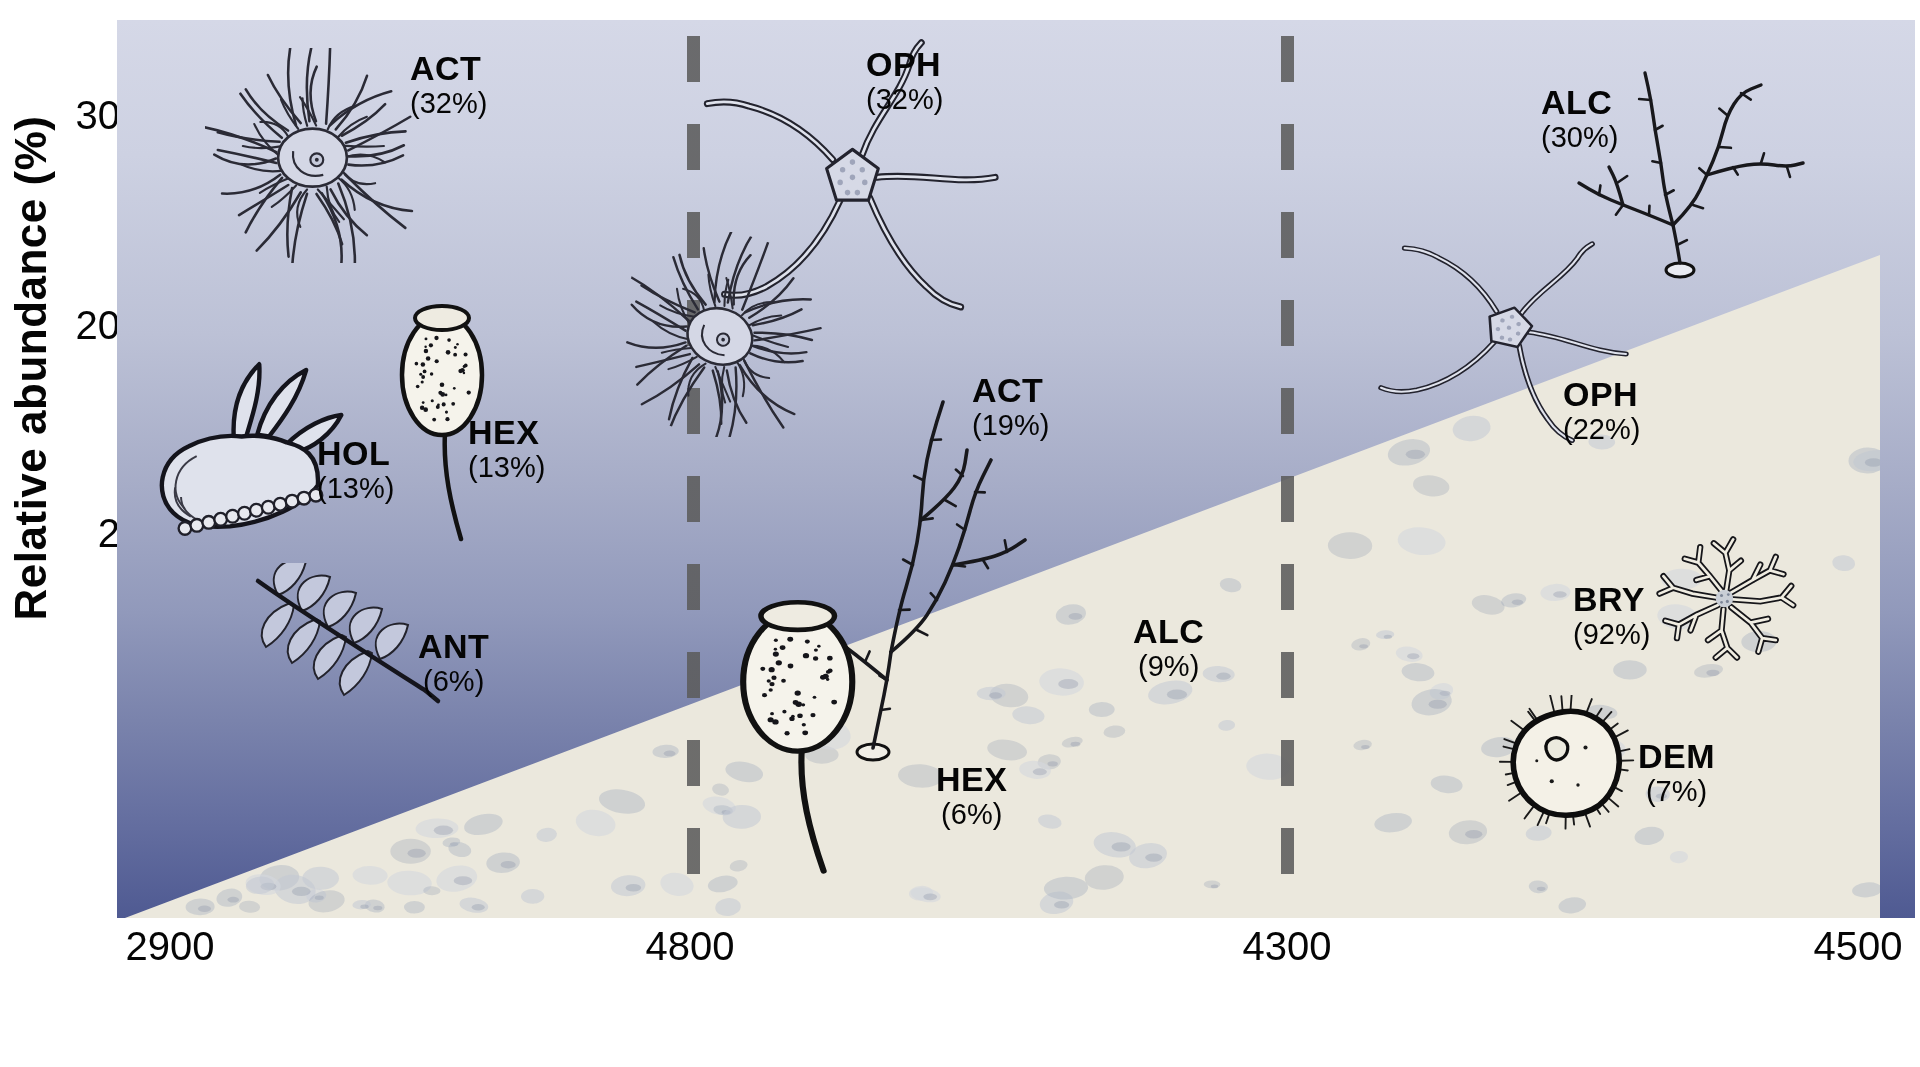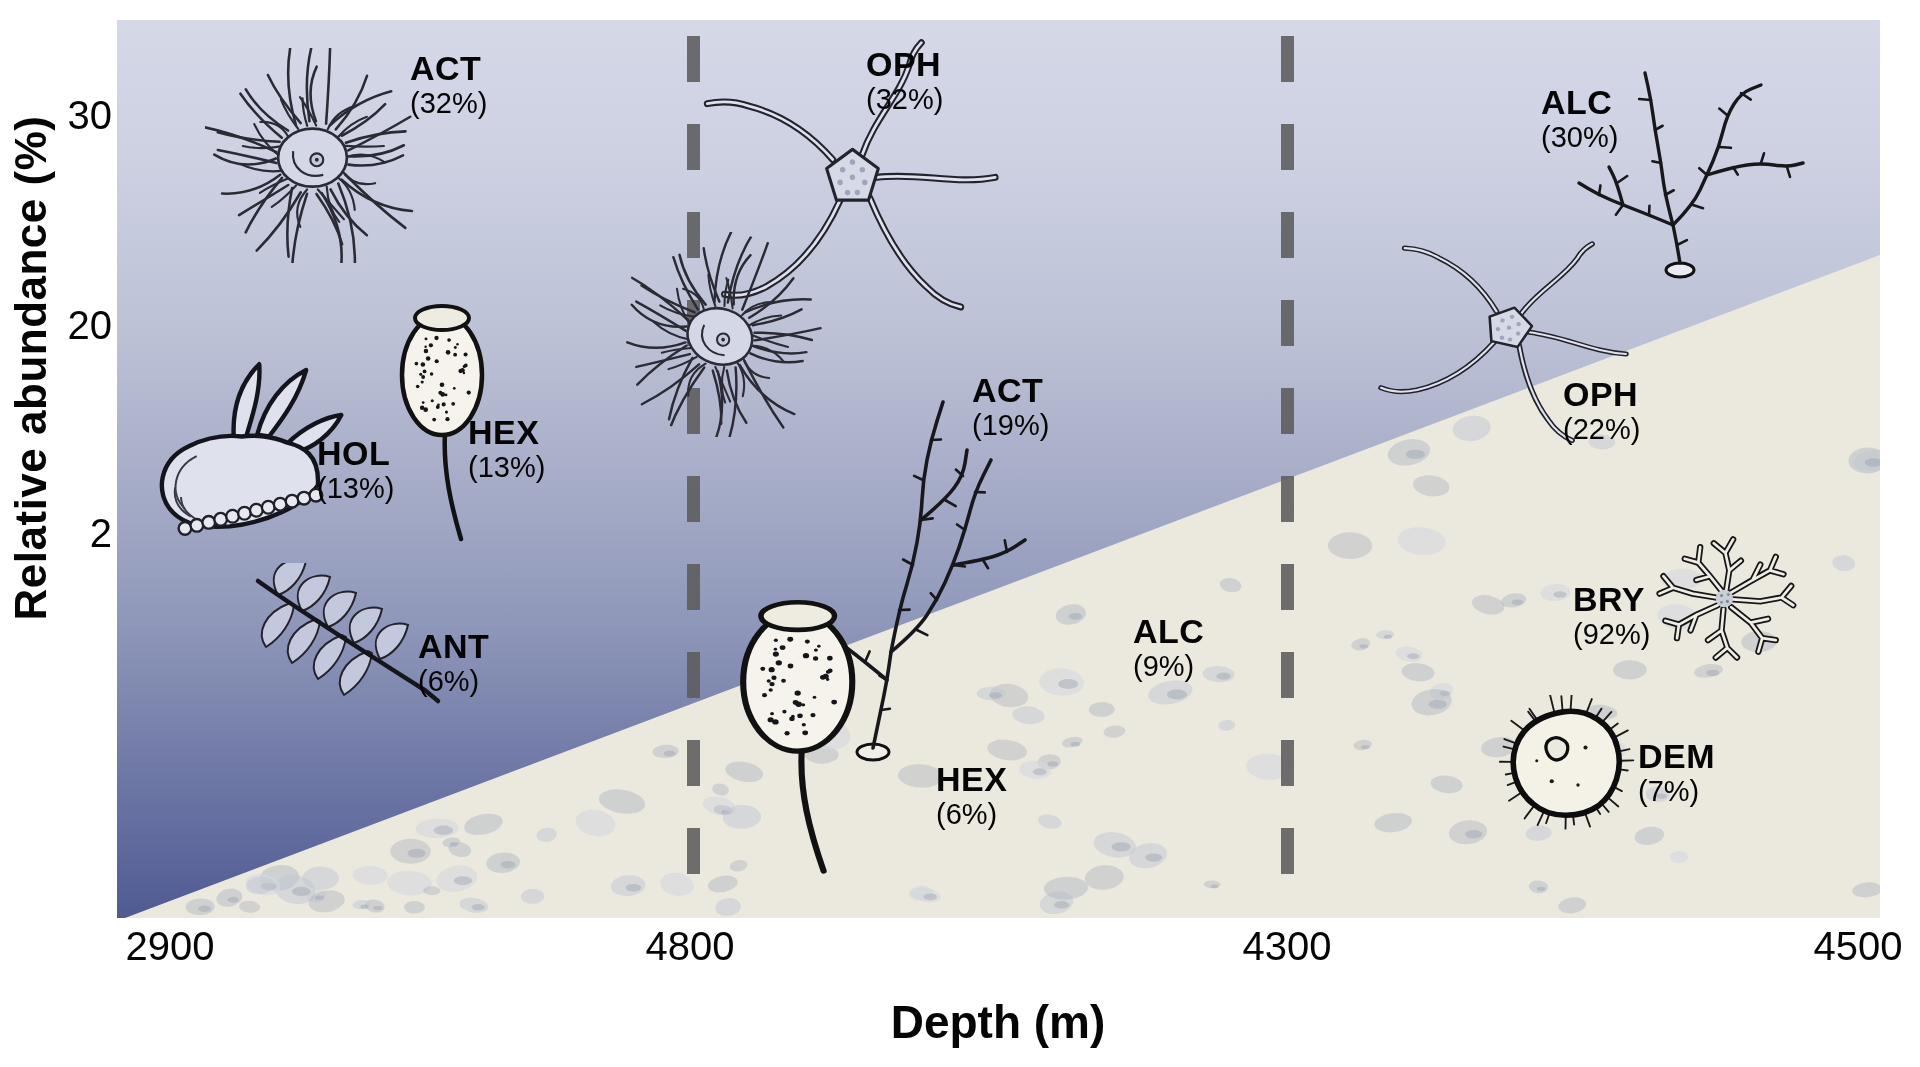--- a/index.html
+++ b/index.html
@@ -2,43 +2,43 @@
 <html><head>
 <meta charset="utf-8">
 <style>
   html,body{margin:0;padding:0;background:#fff;}
   .canvas{position:relative;width:1920px;height:1067px;background:#ffffff;overflow:hidden;
           font-family:"Liberation Sans","DejaVu Sans",sans-serif;color:#050505;}
   
   .ylabel{position:absolute;left:-280px;top:344px;width:620px;height:48px;
           transform:rotate(-90deg);text-align:center;
           font-size:44px;font-weight:700;letter-spacing:0.5px;}
-  .ytick{position:absolute;left:0;width:150px;height:44px;display:flex;
+  .ytick{position:absolute;left:8px;width:150px;height:44px;display:flex;
          align-items:center;justify-content:flex-end;text-align:right;}
   .ynum{font-size:40px;line-height:44px;}
   .ymark{display:inline-block;width:31px;height:9px;background:#050505;margin-left:7px;border-radius:1px;}
   .xtick{position:absolute;top:924px;transform:translateX(-50%);font-size:40px;}
   .xlabel{position:absolute;top:995px;left:998px;transform:translateX(-50%);
           font-size:46px;font-weight:700;}
   
-  .plot{position:absolute;left:117px;top:20px;width:1763px;height:898px;overflow:hidden;}
+  .plot{position:absolute;left:117px;top:20px;width:1763px;height:898px;overflow:hidden;padding-left:35px;}
   .water{position:absolute;inset:0;
      background:linear-gradient(180deg,#d5d8e7 0%,#cdd1e2 15%,#bcc1d6 35%,#a6acc7 52%,
                 #9199bb 66%,#7a83ac 78%,#636d9f 90%,#4f5a92 100%);}
   .floor{position:absolute;inset:0;
      clip-path:polygon(0px 901px,1763px 235px,1763px 898px,0px 898px);}
   .floor svg{position:absolute;left:0;top:0;}
   .zdash{position:absolute;top:16px;height:874px;width:13px;
      background:repeating-linear-gradient(180deg,#5c5c5c 0 46px,rgba(0,0,0,0) 46px 88px);
      opacity:.88;}
   .art{position:absolute;}
   
   .taxon{position:absolute;z-index:6;}
   .code{font-size:34px;font-weight:700;line-height:37px;letter-spacing:0.5px;}
-  .pct{font-size:29px;line-height:33px;}
+  .pct{font-size:29px;line-height:33px;text-align:center;}
 </style>
 </head>
 <body>
 
 <div class="canvas">
 
   <div class="ylabel">Relative abundance (%)</div>
 
   <div class="ytick" style="top:93px">
     <span class="ynum">30</span>
@@ -436,21 +436,20 @@
     <div class="taxon" style="left:1521px;top:718px">
       <div class="code">DEM</div>
       <div class="pct">(7%)</div>
     </div>
   </div>
 
   <div class="xtick" style="left:170px">2900</div>
   <div class="xtick" style="left:690px">4800</div>
   <div class="xtick" style="left:1287px">4300</div>
   <div class="xtick" style="left:1858px">4500</div>
-  <div class="xlabel">Depth (m)</div>
 </div>
 
 <svg width="0" height="0" style="position:absolute" aria-hidden="true">
   <defs>
     <symbol id="sym-anemone" viewBox="0 0 200 200">
       <g id="anemone-tents" fill="none" stroke="#2b2b36">
           <path d="M133.97956592072035,100.82139920269019 Q162.48153350054952,102.24798573408897 185.00780563469453,90.47501910425646" stroke-width="2.4" stroke-linecap="round"></path>
           <path d="M133.37502759282177,108.48903175969919 Q160.7861959415929,112.16376622435173 184.2099367853861,99.88610421943244" stroke-width="2.4" stroke-linecap="round"></path>
           <path d="M130.2946225031485,117.434890585674 Q159.68319562918276,147.1659313367357 186.34311262795688,167.31917818998394" stroke-width="2.4" stroke-linecap="round"></path>
           <path d="M127.10387013123756,122.52754792733434 Q156.02406212230682,148.84787817017914 192.52379065547387,151.56625136909454" stroke-width="2.4" stroke-linecap="round"></path>

